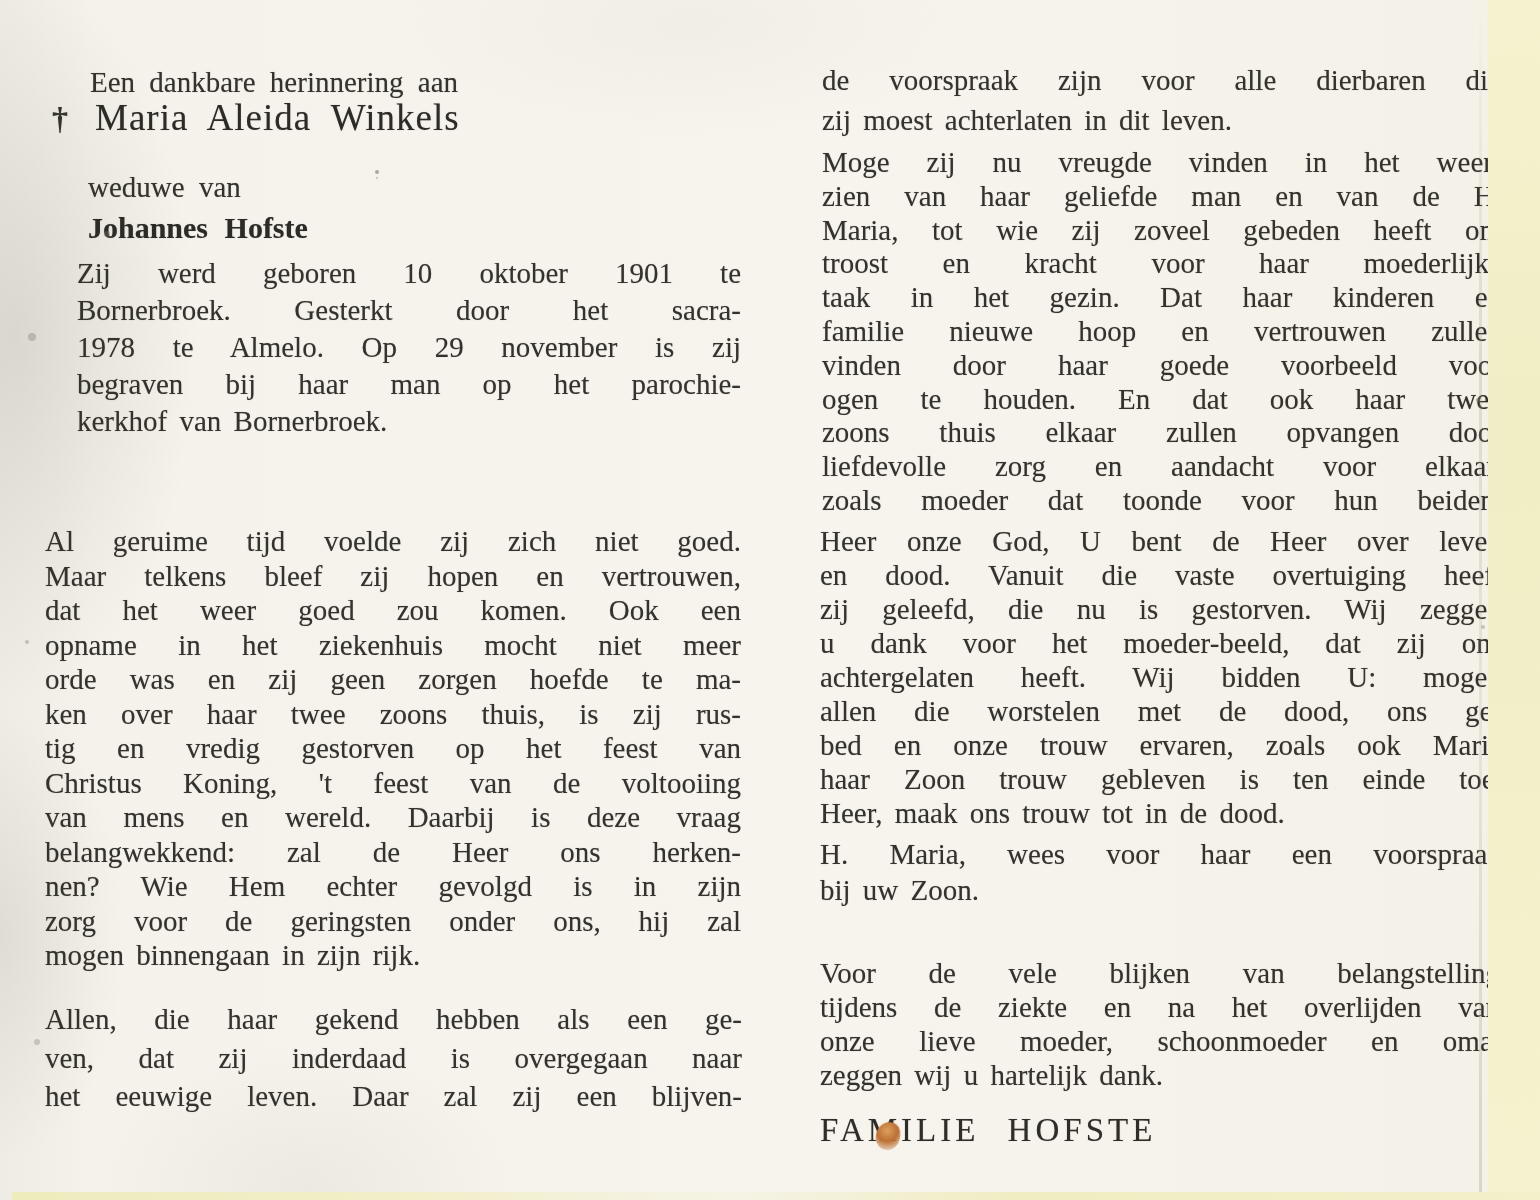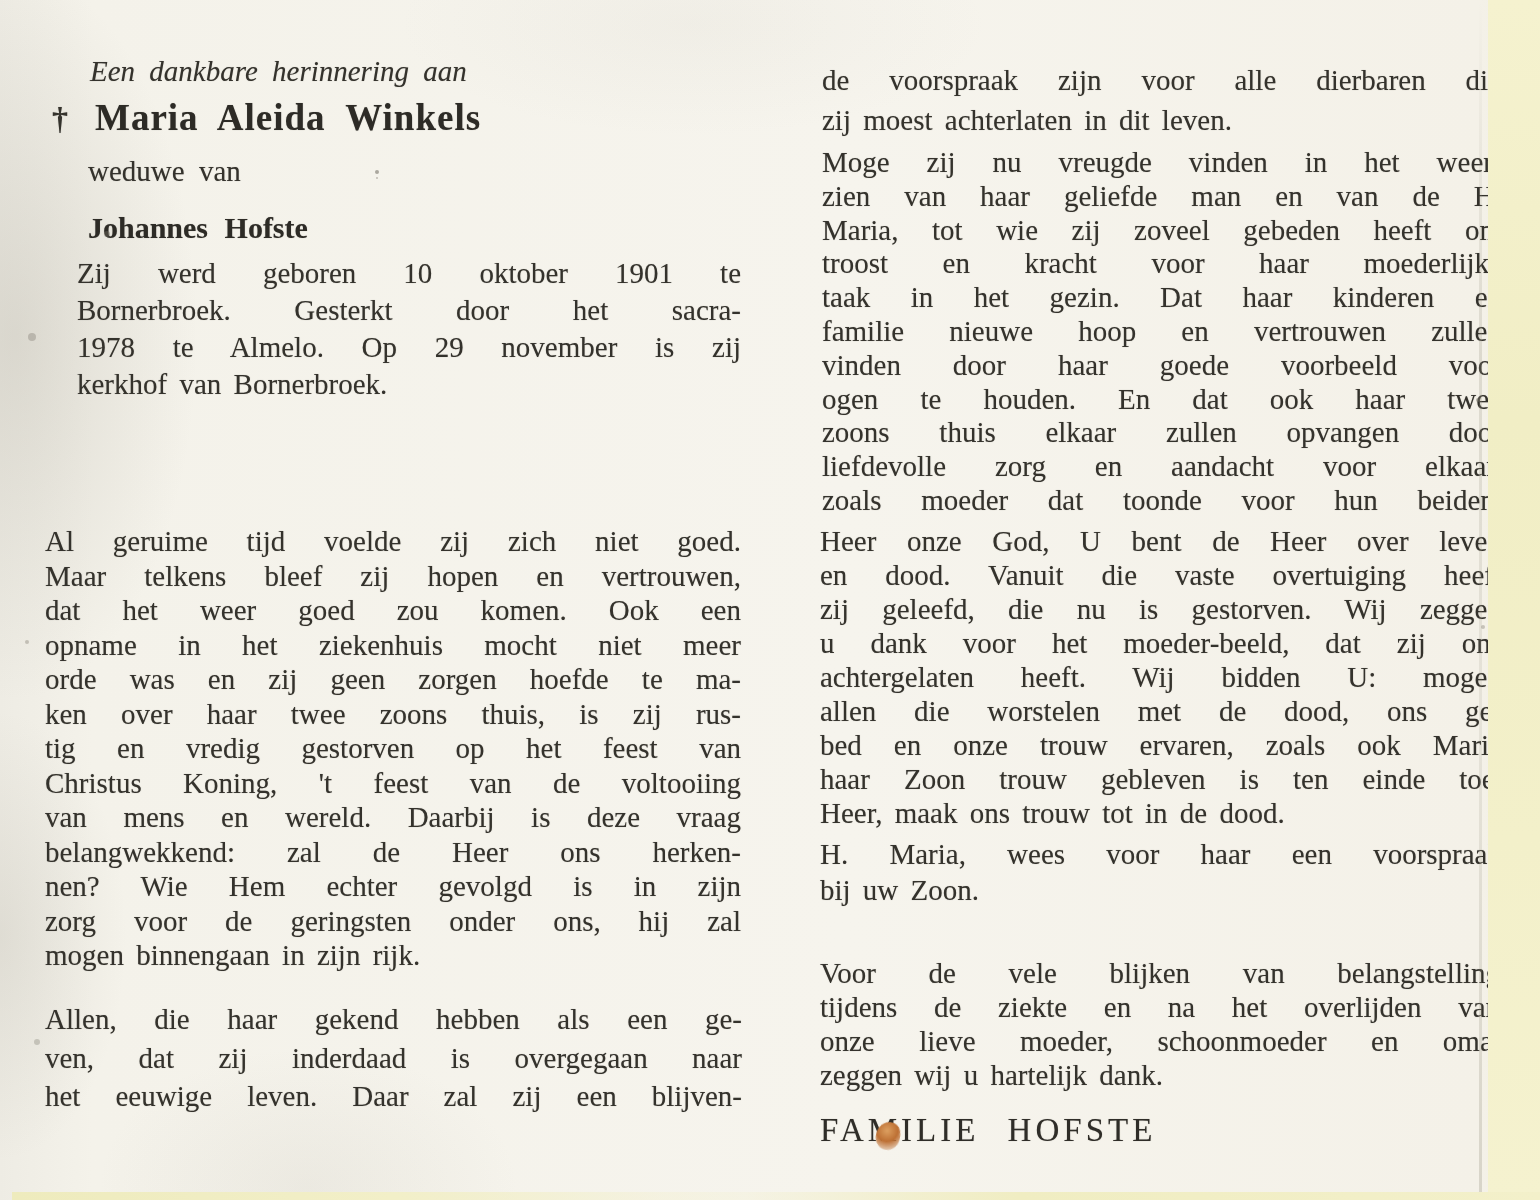--- a/index.html
+++ b/index.html
@@ -15,24 +15,24 @@
       radial-gradient(ellipse 180px 320px at 0% 78%, rgba(168,164,152,0.22), rgba(168,164,152,0) 70%),
       radial-gradient(ellipse 420px 160px at 45% 2%, rgba(190,186,174,0.10), rgba(190,186,174,0) 70%),
       radial-gradient(ellipse 300px 200px at 20% 99%, rgba(180,176,164,0.14), rgba(180,176,164,0) 70%),
       linear-gradient(90deg,#eeece4 0%,#f4f2ea 6%,#f6f4ed 55%,#f4f1e8 96%,#f2efe4 100%);
   }
   .block{position:absolute;color:#34322c;text-shadow:0 0 1px rgba(52,50,44,0.35);}
   .para{font-size:29px;}
   .tline{text-align:justify;text-align-last:justify;word-spacing:5px;white-space:nowrap;}
   .tline-last{text-align-last:left;white-space:nowrap;}
 
-  .intro   {left:90px;  top:55px;  font-size:29px; word-spacing:7px;font-style:italic;}
+  .intro   {left:90px;  top:66px;  font-size:29px; word-spacing:7px;}
   .cross   {left:52px;  top:100px; font-size:32px; font-weight:bold;}
-  .name    {left:95px;  top:96px;  font-size:37px; font-weight:bold; letter-spacing:1px; word-spacing:10px; color:#2d2b26;}
-  .widow   {left:88px;  top:155px; font-size:29px; word-spacing:7px;}
+  .name    {left:95px;  top:96px;  font-size:37px; font-weight:normal; letter-spacing:1px; word-spacing:10px; color:#2d2b26;}
+  .widow   {left:88px;  top:171px; font-size:29px; word-spacing:7px;}
   .husband {left:88px;  top:211px; font-size:30px; font-weight:bold; word-spacing:9px; color:#2d2b26;}
 
   .p-l1{left:77px;  top:255px;  width:664px; line-height:37px;}
   .p-l2{left:45px;  top:524px;  width:696px; line-height:34.5px;}
   .p-l3{left:45px;  top:1000px; width:697px; line-height:38.5px;}
 
   .p-r1{left:822px; top:60px;  width:679px; line-height:40px;}
   .p-r2{left:822px; top:146px; width:680px; line-height:33.8px;}
   .p-r3{left:820px; top:524px; width:682px; line-height:34px;}
   .p-r4{left:820px; top:836px; width:682px; line-height:36px;}
@@ -69,20 +69,21 @@
   <div class="block intro">Een dankbare herinnering aan</div>
   <div class="block cross">†</div>
   <div class="block name">Maria Aleida Winkels</div>
   <div class="block widow">weduwe van</div>
   <div class="block husband">Johannes Hofste</div>
 
   <div class="block para p-l1">
       <div class="tline">Zij werd geboren 10 oktober 1901 te</div>
       <div class="tline">Bornerbroek. Gesterkt door het sacra-</div>
       <div class="tline">1978 te Almelo. Op 29 november is zij</div>
+      <div class="tline">begraven bij haar man op het parochie-</div>
       <div class="tline tline-last">kerkhof van Bornerbroek.</div>
     </div>
   <div class="block para p-l2">
       <div class="tline">Al geruime tijd voelde zij zich niet goed.</div>
       <div class="tline">Maar telkens bleef zij hopen en vertrouwen,</div>
       <div class="tline">dat het weer goed zou komen. Ook een</div>
       <div class="tline">opname in het ziekenhuis mocht niet meer</div>
       <div class="tline">orde was en zij geen zorgen hoefde te ma-</div>
       <div class="tline">ken over haar twee zoons thuis, is zij rus-</div>
       <div class="tline">tig en vredig gestorven op het feest van</div>

